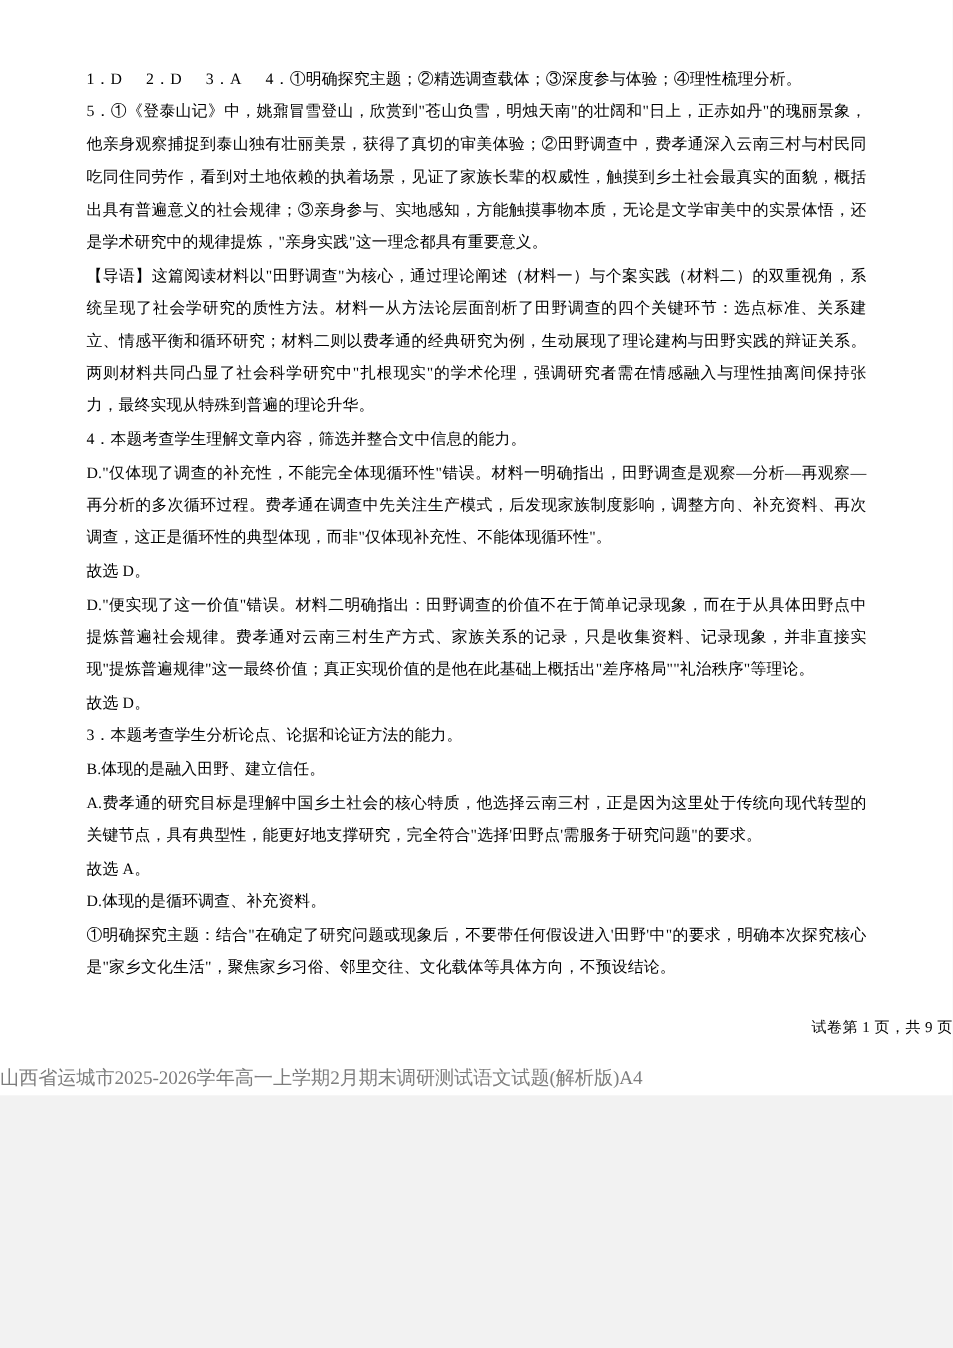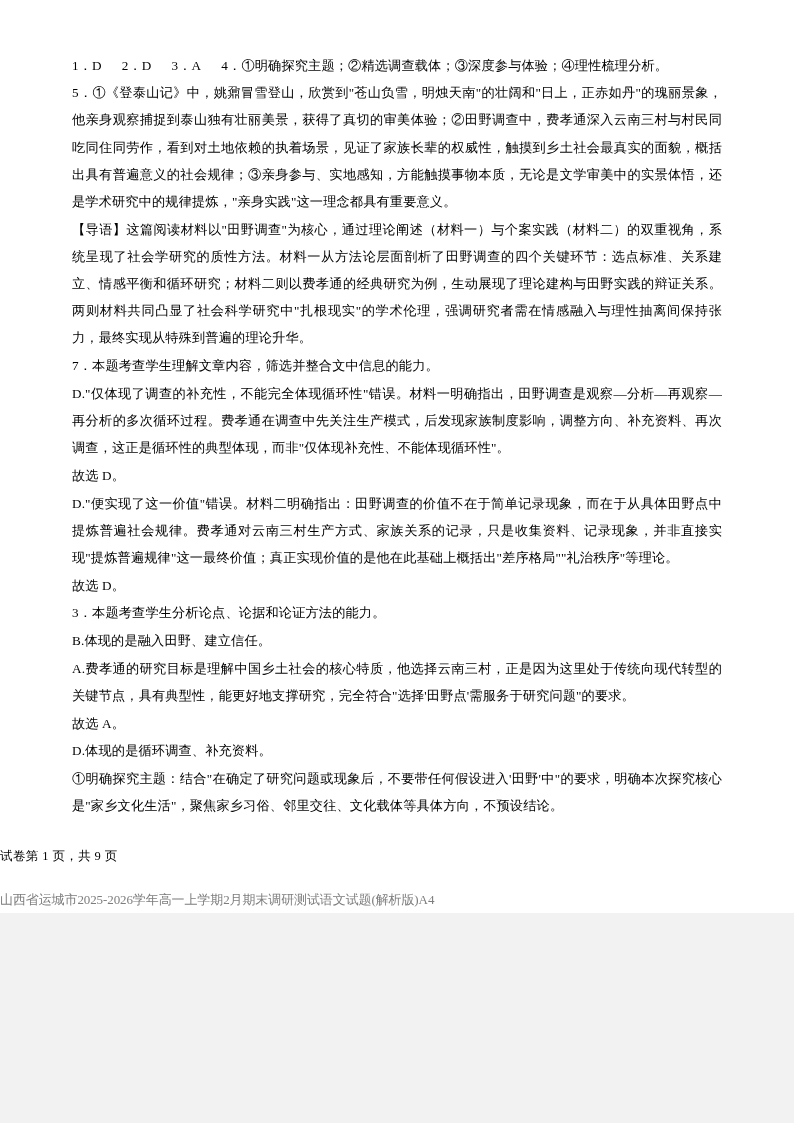--- a/index.html
+++ b/index.html
@@ -37,49 +37,49 @@
     margin: 0;
     letter-spacing: 0.15px;
   }
   .sp-wide { display: inline-block; width: 20px; }
 
   .footer {
     position: absolute;
     left: 0;
     right: 0;
     bottom: 48px;
-    text-align: left;
+    text-align: right;
     font-size: 12.5px;
     font-family: "Liberation Serif", "DejaVu Serif", serif;
     color: #000;
     letter-spacing: 0.4px;
   }
   .watermark {
     position: absolute;
     left: 0;
     bottom: 4px;
     width: 100%;
-    font-size: 13px;
+    font-size: 16px;
     color: #7d7d7d;
     font-family: "Liberation Serif", "DejaVu Serif", serif;
     letter-spacing: -0.1px;
     white-space: nowrap;
   }
 </style>
 </head>
 <body>
 
 <div class="page">
   <div class="content">
 
     <p class="answers-line"><span>1．D</span><span class="sp-wide"></span><span>2．D</span><span class="sp-wide"></span><span>3．A</span><span class="sp-wide"></span><span>4．①明确探究主题；②精选调查载体；③深度参与体验；④理性梳理分析。</span></p>
 
     <p class="para">5．①《登泰山记》中，姚鼐冒雪登山，欣赏到"苍山负雪，明烛天南"的壮阔和"日上，正赤如丹"的瑰丽景象，他亲身观察捕捉到泰山独有壮丽美景，获得了真切的审美体验；②田野调查中，费孝通深入云南三村与村民同吃同住同劳作，看到对土地依赖的执着场景，见证了家族长辈的权威性，触摸到乡土社会最真实的面貌，概括出具有普遍意义的社会规律；③亲身参与、实地感知，方能触摸事物本质，无论是文学审美中的实景体悟，还是学术研究中的规律提炼，"亲身实践"这一理念都具有重要意义。</p>
     <p class="para">【导语】这篇阅读材料以"田野调查"为核心，通过理论阐述（材料一）与个案实践（材料二）的双重视角，系统呈现了社会学研究的质性方法。材料一从方法论层面剖析了田野调查的四个关键环节：选点标准、关系建立、情感平衡和循环研究；材料二则以费孝通的经典研究为例，生动展现了理论建构与田野实践的辩证关系。两则材料共同凸显了社会科学研究中"扎根现实"的学术伦理，强调研究者需在情感融入与理性抽离间保持张力，最终实现从特殊到普遍的理论升华。</p>
-    <p class="para">7．本题考查学生理解文章内容，筛选并整合文中信息的能力。</p>
+    <p class="para">4．本题考查学生理解文章内容，筛选并整合文中信息的能力。</p>
     <p class="para">D."仅体现了调查的补充性，不能完全体现循环性"错误。材料一明确指出，田野调查是观察—分析—再观察—再分析的多次循环过程。费孝通在调查中先关注生产模式，后发现家族制度影响，调整方向、补充资料、再次调查，这正是循环性的典型体现，而非"仅体现补充性、不能体现循环性"。</p>
     <p class="para">故选 D。</p>
     <p class="para">D."便实现了这一价值"错误。材料二明确指出：田野调查的价值不在于简单记录现象，而在于从具体田野点中提炼普遍社会规律。费孝通对云南三村生产方式、家族关系的记录，只是收集资料、记录现象，并非直接实现"提炼普遍规律"这一最终价值；真正实现价值的是他在此基础上概括出"差序格局""礼治秩序"等理论。</p>
     <p class="para">故选 D。</p>
     <p class="para">3．本题考查学生分析论点、论据和论证方法的能力。</p>
     <p class="para">B.体现的是融入田野、建立信任。</p>
     <p class="para">A.费孝通的研究目标是理解中国乡土社会的核心特质，他选择云南三村，正是因为这里处于传统向现代转型的关键节点，具有典型性，能更好地支撑研究，完全符合"选择'田野点'需服务于研究问题"的要求。</p>
     <p class="para">故选 A。</p>
     <p class="para">D.体现的是循环调查、补充资料。</p>
     <p class="para">①明确探究主题：结合"在确定了研究问题或现象后，不要带任何假设进入'田野'中"的要求，明确本次探究核心是"家乡文化生活"，聚焦家乡习俗、邻里交往、文化载体等具体方向，不预设结论。</p>

